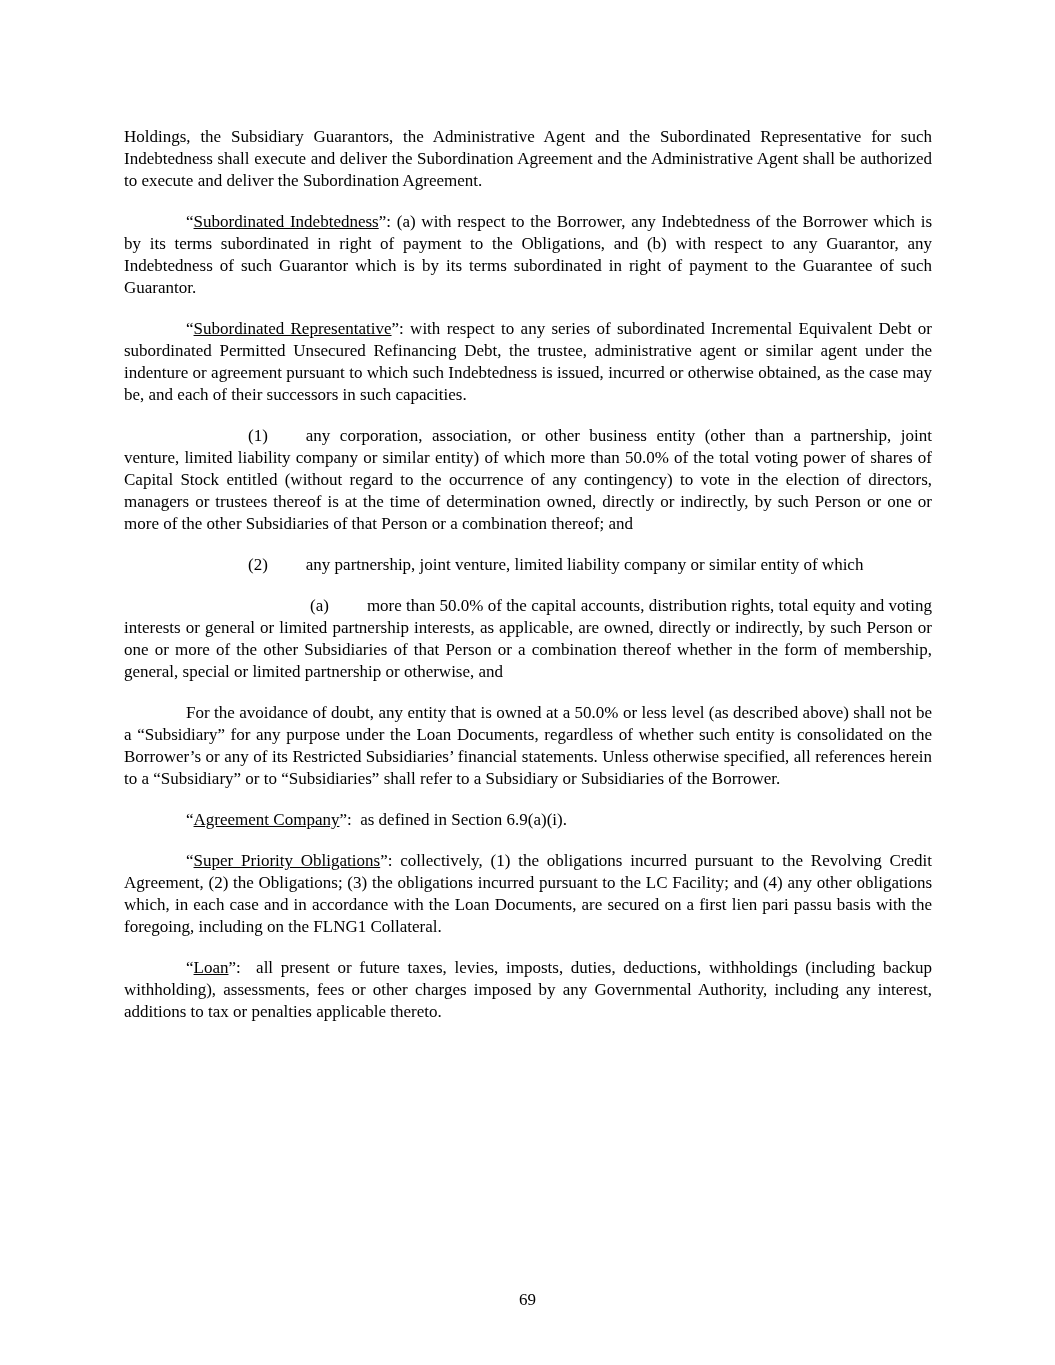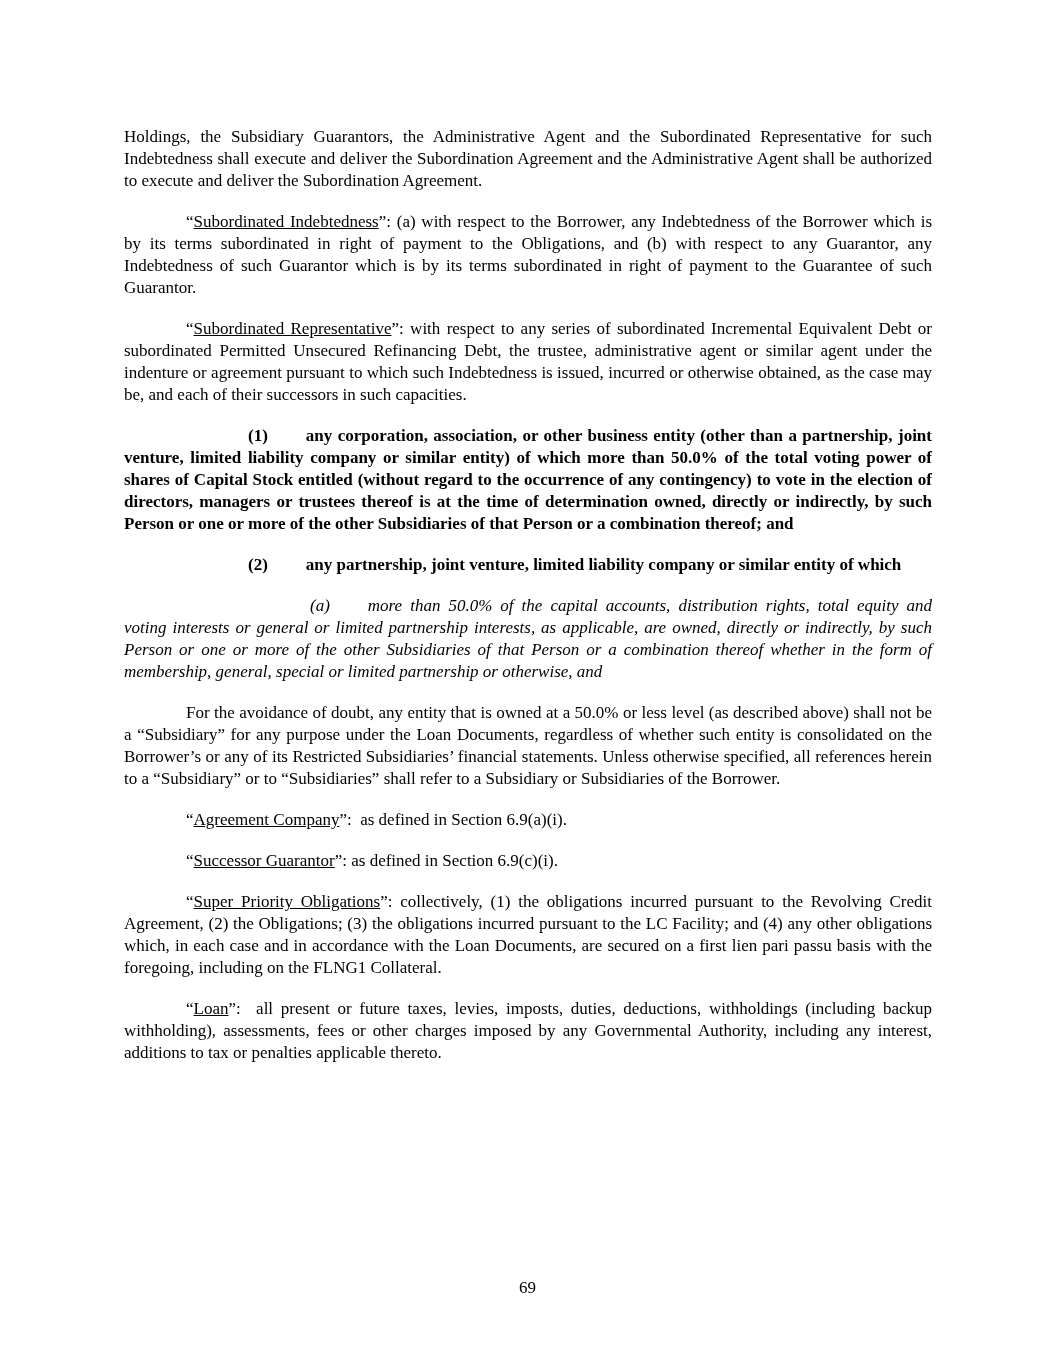--- a/index.html
+++ b/index.html
@@ -20,45 +20,44 @@
     background: #ffffff;
     overflow: hidden;
   }
   .content p {
     text-align: justify;
     line-height: 22px;
     margin-bottom: 19px;
   }
   .p-body  { text-indent: 0; }
   .p-def   { text-indent: 62px; }
-  .p-num1  { text-indent: 124px; font-weight: bold; }
-  .p-num2  { text-indent: 186px; font-style: italic; }
+  .p-num1  { text-indent: 124px; }
+  .p-num2  { text-indent: 186px; }
   .u { text-decoration: underline; }
   .i { }
   .tab { display: inline-block; width: 38px; }
   .page-number {
     position: absolute;
-    bottom: 66px;
+    bottom: 54px;
     left: 0;
     width: 100%;
     text-align: center;
     line-height: 22px;
   }
 </style>
 </head>
 <body>
 
 <div class="page">
   <div class="content">
       <p class="p-body"><span>Holdings, the Subsidiary Guarantors, the Administrative Agent and the Subordinated Representative for such Indebtedness shall execute and deliver the Subordination Agreement and the Administrative Agent shall be authorized to execute and deliver the Subordination Agreement.</span></p>
       <p class="p-def"><span>“</span><span class="u">Subordinated Indebtedness</span><span>”: (a) with respect to the Borrower, any Indebtedness of the Borrower which is by its terms subordinated in right of payment to the Obligations, and (b) with respect to any Guarantor, any Indebtedness of such Guarantor which is by its terms subordinated in right of payment to the Guarantee of such Guarantor.</span></p>
       <p class="p-def"><span>“</span><span class="u">Subordinated Representative</span><span>”: with respect to any series of subordinated Incremental Equivalent Debt or subordinated Permitted Unsecured Refinancing Debt, the trustee, administrative agent or similar agent under the indenture or agreement pursuant to which such Indebtedness is issued, incurred or otherwise obtained, as the case may be, and each of their successors in such capacities.</span></p>
       <p class="p-num1"><span>(1)</span><span class="tab"></span><span>any corporation, association, or other business entity (other than a partnership, joint venture, limited liability company or similar entity) of which more than 50.0% of the total voting power of shares of Capital Stock entitled (without regard to the occurrence of any contingency) to vote in the election of directors, managers or trustees thereof is at the time of determination owned, directly or indirectly, by such Person or one or more of the other Subsidiaries of that Person or a combination thereof; and</span></p>
       <p class="p-num1"><span>(2)</span><span class="tab"></span><span>any partnership, joint venture, limited liability company or similar entity of which</span></p>
       <p class="p-num2"><span>(a)</span><span class="tab"></span><span>more than 50.0% of the capital accounts, distribution rights, total equity and voting interests or general or limited partnership interests, as applicable, are owned, directly or indirectly, by such Person or one or more of the other Subsidiaries of that Person or a combination thereof whether in the form of membership, general, special or limited partnership or otherwise, and</span></p>
       <p class="p-def"><span>For the avoidance of doubt, any entity that is owned at a 50.0% or less level (as described above) shall not be a “Subsidiary” for any purpose under the Loan Documents, regardless of whether such entity is consolidated on the Borrower’s or any of its Restricted Subsidiaries’ financial statements. Unless otherwise specified, all references herein to a “Subsidiary” or to “Subsidiaries” shall refer to a Subsidiary or Subsidiaries of the Borrower.</span></p>
       <p class="p-def"><span>“</span><span class="u">Agreement Company</span><span>”:&nbsp; as defined in Section 6.9(a)(i).</span></p>
-      <p class="p-def"><span>“</span><span class="u">Successor Guarantor</span><span>”: as defined in Section 6.9(c)(i).</span></p>
       <p class="p-def"><span>“</span><span class="u">Super Priority Obligations</span><span>”: collectively, (1) the obligations incurred pursuant to the Revolving Credit Agreement, (2) the Obligations; (3) the obligations incurred pursuant to the LC Facility; and (4) any other obligations which, in each case and in accordance with the Loan Documents, are secured on a first lien </span><span class="i">pari passu</span><span> basis with the foregoing, including on the FLNG1 Collateral.</span></p>
       <p class="p-def"><span>“</span><span class="u">Loan</span><span>”:&nbsp; all present or future taxes, levies, imposts, duties, deductions, withholdings (including backup withholding), assessments, fees or other charges imposed by any Governmental Authority, including any interest, additions to tax or penalties applicable thereto.</span></p>
     </div>
   <div class="page-number">69</div>
 </div>
 
 </body></html>

